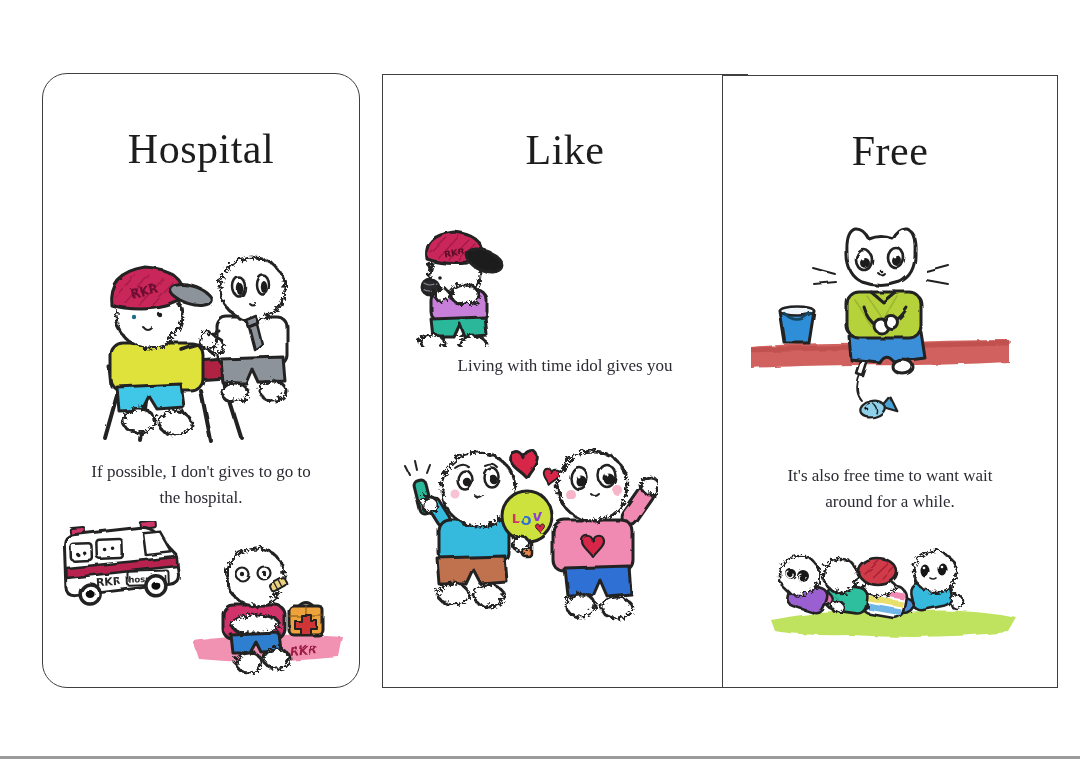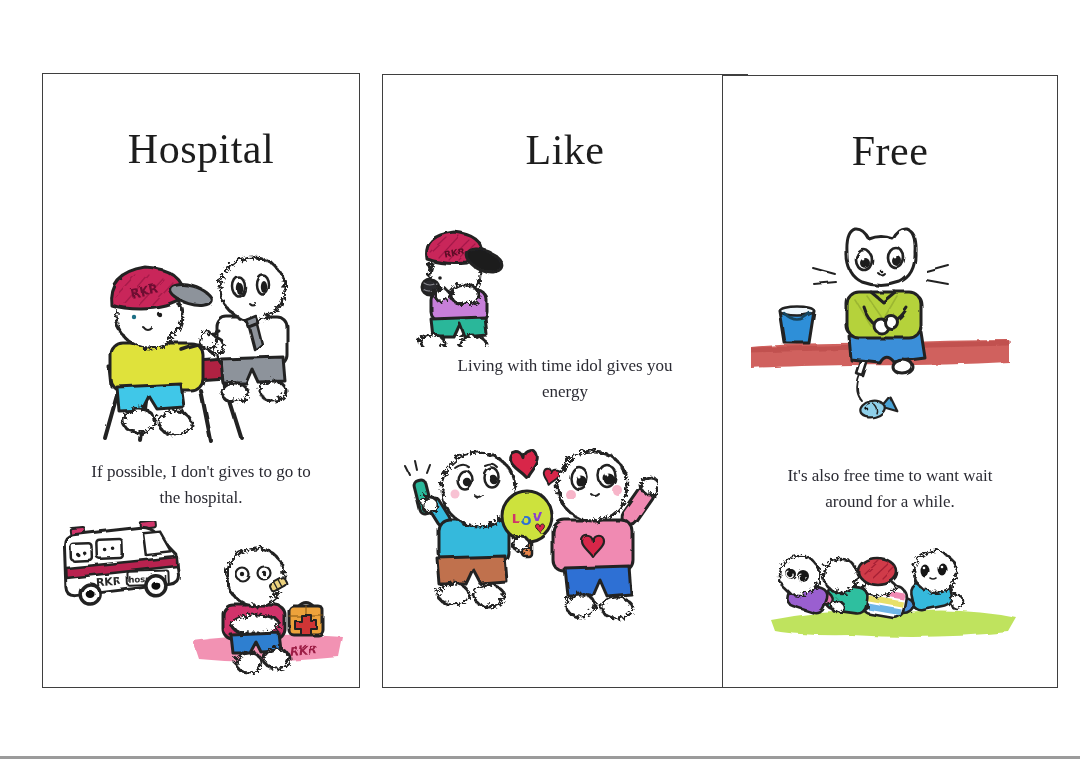--- a/index.html
+++ b/index.html
@@ -1,19 +1,19 @@
 <!DOCTYPE html>
 <html style="--page-background: #ffffff; --panel-border: #3f3f3f; --title-text: #1d1d1d; --caption-text: #2b2b33; --outline: #232323; --cap-red: #c9265a; --shirt-yellow: #dfe23a; --shorts-cyan: #3fc7e8; --chair-red: #b02342; --doctor-gray: #8d939b; --ambulance-stripe: #b82450; --ground-pink: #f07fa6; --first-aid-orange: #eda23b; --shirt-crimson: #d1336b; --shorts-blue: #2f7fd0; --idol-shirt-purple: #c77fd9; --idol-pants-teal: #2ab79a; --fan-shirt-blue: #35b9dc; --fan-pants-brown: #c0714d; --fan-circle-green: #cde23c; --sweater-pink: #f08ab2; --heart-red: #d8274a; --pants-blue: #2e6fd4; --cat-shirt-green: #b5d23b; --cat-pants-blue: #3a8fd9; --ledge-red: #cd5a55; --bucket-blue: #2e8fd8; --grass-green: #b8e04c; --bottom-edge: #9b9b9b;"><head>
 <meta charset="utf-8">
 <style>
   html,body{margin:0;padding:0;background:#ffffff;}
   .stage{position:relative;width:1080px;height:764px;background:var(--page-background,#fff);
          font-family:"Liberation Serif", serif;overflow:hidden;}
   .panel{position:absolute;background:#fff;border:1.5px solid var(--panel-border,#3f3f3f);box-sizing:border-box;}
-  .panel-1{left:42px;top:73px;width:318px;height:615px;}
+  .panel-1{left:42px;top:73px;width:318px;height:615px;border-radius:25px;}
   .panel-2{left:382px;top:74px;width:366px;height:614px;}
   .panel-3{left:722px;top:75px;width:336px;height:613px;}
   .panel h1{position:absolute;top:52px;left:0;right:0;margin:0;text-align:center;
             font-size:42px;line-height:46px;font-weight:500;letter-spacing:0.5px;
             color:var(--title-text,#1d1d1d);}
   .caption{position:absolute;left:0;right:0;margin:0;text-align:center;
            font-size:17px;line-height:26px;color:var(--caption-text,#2b2b33);}
   .caption span{display:block;}
   .cap-1{top:385px;}
   .cap-2{top:278px;}
@@ -207,21 +207,20 @@
               <ellipse cx="76" cy="34" rx="19" ry="10" transform="rotate(24 76 34)" fill="#1d1d1f"></ellipse>
               <text x="46" y="29" transform="rotate(-10 46 29)" font-size="9" fill="#5c0c26" stroke="none" text-anchor="middle">RKR</text>
             </g>
           </g>
         </g>
       </svg>
     </figure>
 
     <p class="caption cap-2">
       <span>Living with time idol gives you</span>
-      <span>energy</span>
     </p>
 
     <figure class="fig-fans">
       <svg viewBox="0 0 255 205">
         <g filter="url(#wob)" stroke="#232323" stroke-width="3" stroke-linecap="round" stroke-linejoin="round">
           <g stroke-width="2.2">
             <path d="M0,5 C-1,-2 -10,-2 -10,5 C-10,10 -4,13 0,19 C4,13 10,10 10,5 C10,-2 1,-2 0,5 Z" transform="translate(120,26) scale(1.35) rotate(-8)" fill="#d8274a"></path>
             <path d="M0,5 C-1,-2 -10,-2 -10,5 C-10,10 -4,13 0,19 C4,13 10,10 10,5 C10,-2 1,-2 0,5 Z" transform="translate(150,44) scale(0.85) rotate(12)" fill="#d8274a"></path>
           </g>
           <g>

